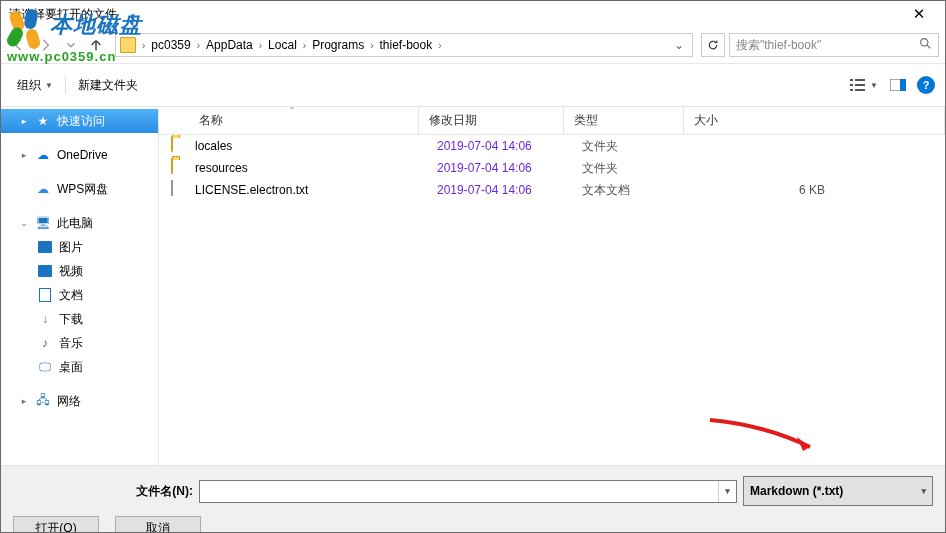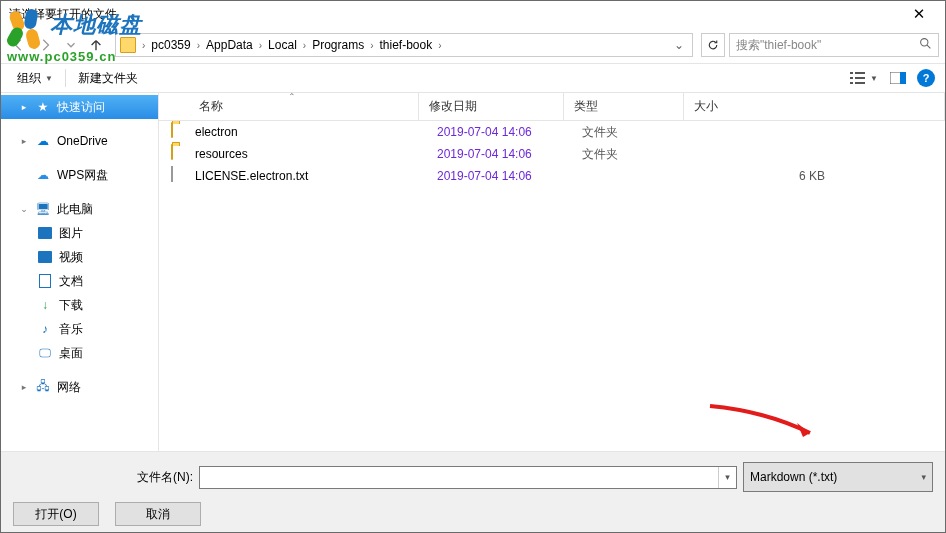--- a/index.html
+++ b/index.html
@@ -27,21 +27,21 @@
 .breadcrumb { flex: 1; height: 24px; border: 1px solid #ccc; display: flex; align-items: center; padding: 0 4px; margin: 0 4px; }
 .bc-icon { width: 16px; height: 16px; background: #ffd86b; border: 1px solid #d4a017; border-radius: 1px; margin-right: 4px; }
 .bc-sep { color: #666; margin: 0 2px; font-size: 10px; }
 .bc-item { padding: 2px 4px; color: #000; cursor: pointer; }
 .bc-drop { width: 18px; text-align: center; color: #666; margin-left: auto; }
 .refresh-btn { width: 24px; height: 24px; border: 1px solid #ccc; display: flex; align-items: center; justify-content: center; color: #333; }
 .searchbox { width: 210px; height: 24px; border: 1px solid #ccc; display: flex; align-items: center; padding: 0 6px; color: #888; }
 .searchbox .ph { flex: 1; }
 .searchbox .sicon { color: #666; }
 
-.toolbar { height: 30px; border-top: 1px solid #e5e5e5; border-bottom: 1px solid #e5e5e5; display: flex; align-items: center; padding: 0 10px; background: #fff; }
+.toolbar { height: 44px; border-top: 1px solid #e5e5e5; border-bottom: 1px solid #e5e5e5; display: flex; align-items: center; padding: 0 10px; background: #fff; }
 .toolbar .tb-item { padding: 2px 6px; display: flex; align-items: center; gap: 4px; color: #000; cursor: pointer; }
 .toolbar .tb-sep { width: 1px; height: 18px; background: #ddd; margin: 0 6px; }
 .toolbar .tb-right { margin-left: auto; display: flex; align-items: center; gap: 4px; }
 .view-btn { width: 30px; height: 22px; display: flex; align-items: center; justify-content: center; color: #555; cursor: pointer; }
 .help-btn { width: 18px; height: 18px; border-radius: 50%; background: #0078d7; color: #fff; display: flex; align-items: center; justify-content: center; font-weight: bold; font-size: 11px; }
 
 .main { display: flex; height: 358px; }
 .sidebar { width: 158px; border-right: 1px solid #e5e5e5; overflow-y: auto; padding: 2px 0 0 0; }
 .sidebar::-webkit-scrollbar { width: 16px; }
 .sidebar::-webkit-scrollbar-track { background: #f0f0f0; }
@@ -84,21 +84,21 @@
 .txt-icon { width: 14px; height: 16px; background: #fff; border: 1px solid #999; position: relative; }
 .txt-icon::before { content: ""; position: absolute; top: 3px; left: 2px; right: 2px; height: 1px; background: #999; box-shadow: 0 3px 0 #999, 0 6px 0 #999; }
 .fname { width: 232px; color: #000; }
 .fdate { width: 145px; color: #6d28d9; padding-left: 10px; }
 .ftype { width: 120px; color: #555; padding-left: 10px; }
 .fsize { flex: 1; color: #555; text-align: right; padding-right: 120px; }
 
 .red-arrow { position: absolute; right: 120px; bottom: 10px; width: 120px; height: 40px; pointer-events: none; }
 
 .footer { border-top: 1px solid #e5e5e5; background: #f0f0f0; padding: 10px 12px 12px 12px; }
-.fn-row { display: flex; align-items: center; gap: 6px; margin-bottom: 10px; }
+.fn-row { display: flex; align-items: center; gap: 6px; margin-bottom: 10px; font-weight: bold; }
 .fn-label { width: 180px; text-align: right; color: #000; }
 .fn-combo { flex: 1; height: 23px; border: 1px solid #7a7a7a; background: #fff; display: flex; align-items: center; }
 .fn-combo .drop { width: 18px; text-align: center; border-left: 1px solid #ccc; height: 100%; display: flex; align-items: center; justify-content: center; color: #555; font-size: 9px; }
 .fn-filter { width: 190px; height: 30px; border: 1px solid #7a7a7a; background: #e1e1e1; display: flex; align-items: center; padding: 0 6px; }
 .fn-filter .drop { margin-left: auto; color: #555; font-size: 9px; }
 .btn-row { display: flex; justify-content: flex-start; gap: 16px; }
 .dlg-btn { width: 86px; height: 24px; border: 1px solid #adadad; background: #e1e1e1; display: flex; align-items: center; justify-content: center; cursor: pointer; }
 </style>
 </head>
 <body>
@@ -274,36 +274,37 @@
       <div class="col c-type">
           <span>类型</span>
         </div>
       <div class="col c-size">
           <span>大小</span>
         </div>
     </div>
     <div class="filelist">
       <div class="frow">
         <span class="ficon"><span class="folder-icon"></span></span>
-        <span class="fname">electron</span>
+        <span class="fname">locales</span>
         <span class="fdate">2019-07-04 14:06</span>
         <span class="ftype">文件夹</span>
         <span class="fsize"></span>
       </div>
       <div class="frow">
         <span class="ficon"><span class="folder-icon"></span></span>
         <span class="fname">resources</span>
         <span class="fdate">2019-07-04 14:06</span>
         <span class="ftype">文件夹</span>
         <span class="fsize"></span>
       </div>
       <div class="frow">
         <span class="ficon"><span class="txt-icon"></span></span>
         <span class="fname">LICENSE.electron.txt</span>
         <span class="fdate">2019-07-04 14:06</span>
+        <span class="ftype">文本文档</span>
         <span class="fsize">6 KB</span>
       </div>
     </div>
     <svg class="red-arrow" viewBox="0 0 120 40">
       <path d="M5 5 Q 60 10 105 32" fill="none" stroke="#e21b1b" stroke-width="4"></path>
       <path d="M105 32 L92 22 L98 36 Z" fill="#e21b1b"></path>
     </svg>
   </div>
 </div>
 

